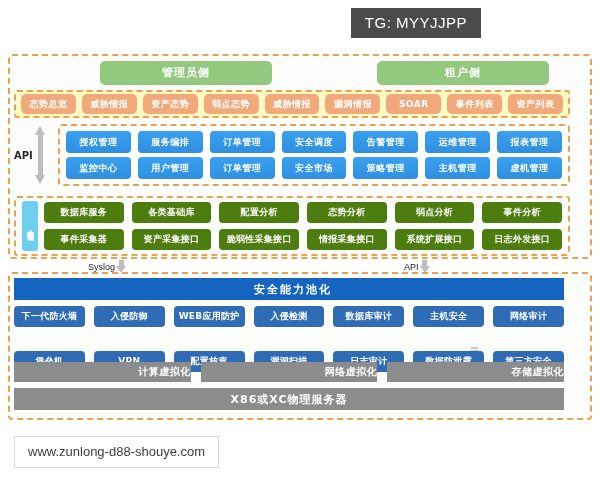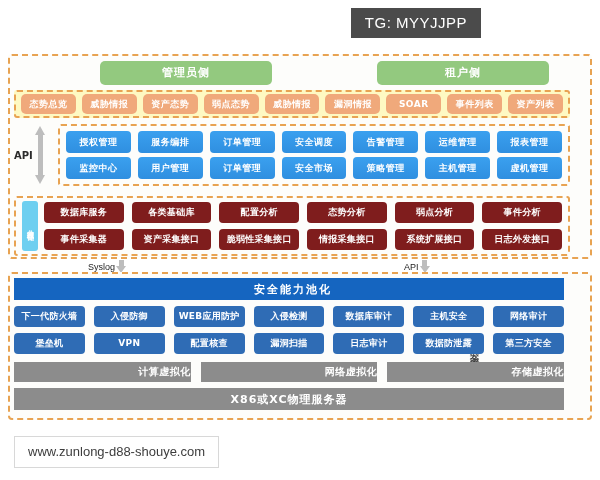--- a/index.html
+++ b/index.html
@@ -141,21 +141,21 @@
     border-radius: 3px;
     writing-mode: vertical-rl;
     font-size: 7px; font-weight: bold;
     display: flex; align-items: center; justify-content: center;
     letter-spacing: 1px;
   }
   .teal-grid { flex: 1; display: flex; flex-direction: column; gap: 6px; }
   .teal-row { display: flex; gap: 8px; height: 21px; }
   .teal-chip {
     flex: 1 1 0; height: 21px; line-height: 21px;
-    background: #7f1d1d; color: #ffffff;
+    background: #4d7c0f; color: #ffffff;
     border-radius: 4px; text-align: center;
     font-size: 9px; font-weight: bold; letter-spacing: .3px;
     white-space: nowrap; overflow: hidden;
   }
 
   
   .conn {
     position: absolute; display: flex; align-items: center; gap: 1px;
   }
   .conn-syslog { left: 88px; top: 260px; }
@@ -179,21 +179,21 @@
     position: absolute; left: 14px; top: 278px;
     width: 550px; height: 22px;
     background: #1565c0; color: #ffffff;
     display: flex; align-items: center; justify-content: center;
     font-size: 11px; font-weight: bold; letter-spacing: 2px; padding-left: 8px;
   }
 
   
   .cap-wrap {
     position: absolute; left: 14px; top: 306px; width: 550px;
-    display: flex; flex-direction: column; gap: 6px;
+    display: flex; flex-direction: column; gap: 24px;
   }
   .cap-row { display: flex; gap: 9px; height: 21px; }
   .cap-chip {
     flex: 1 1 0; height: 21px; line-height: 21px;
     background: #2f6cb5; color: #ffffff;
     border-radius: 4px; text-align: center;
     font-size: 9px; font-weight: bold; letter-spacing: .3px;
     white-space: nowrap; overflow: hidden;
   }
 

